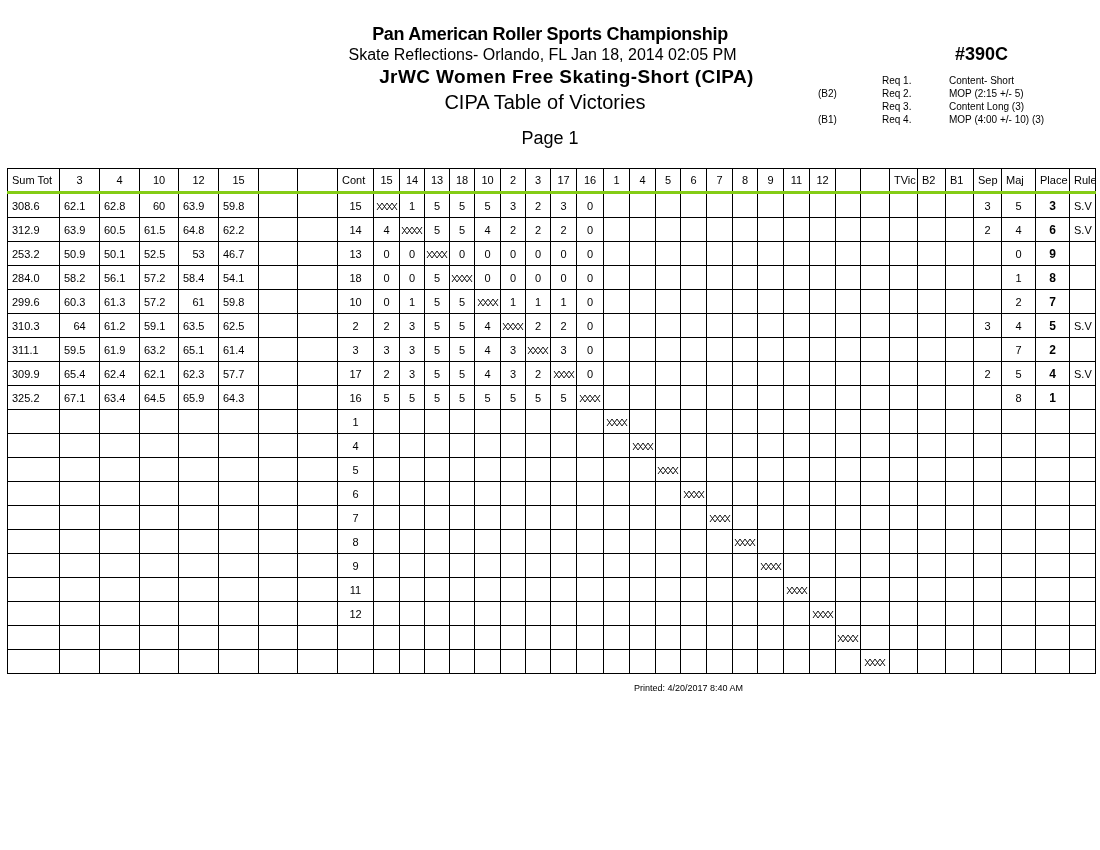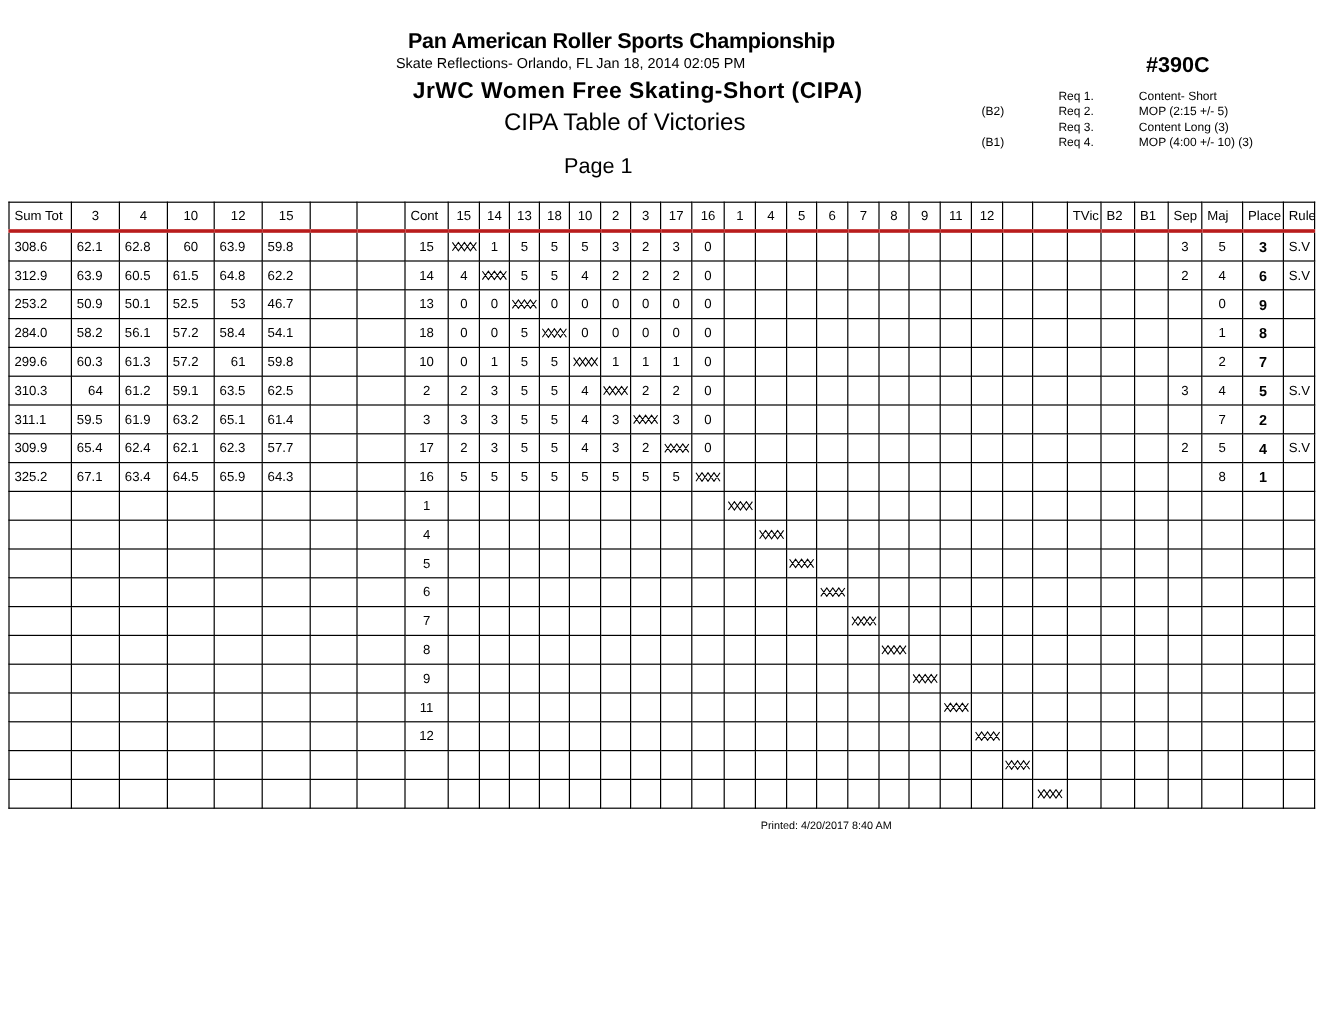--- a/index.html
+++ b/index.html
@@ -1,30 +1,30 @@
 <!DOCTYPE html>
 <html><head>
 <meta charset="utf-8">
 <style>
   html, body { margin:0; padding:0; background:#ffffff; }
   body { width:1100px; height:850px; position:relative; overflow:hidden; font-family:"Liberation Sans", sans-serif; color:#000; }
-  .hdr { position:absolute; text-align:left; white-space:nowrap; }
+  .hdr { position:absolute; text-align:center; white-space:nowrap; }
   #title { left:340px; width:420px; top:24px; font-size:18px; font-weight:bold; letter-spacing:-0.3px; }
-  #venue { left:330px; width:425px; top:46px; font-size:12px; }
+  #venue { left:330px; width:425px; top:46px; font-size:16px; }
   #event { left:344px; width:445px; top:66px; font-size:19px; font-weight:bold; letter-spacing:0.4px; }
   #subtitle { left:420px; width:250px; top:91px; font-size:20px; }
   #page { left:470px; width:160px; top:128px; font-size:18px; }
   #code { left:955px; width:80px; top:24px; font-size:18px; font-weight:bold; text-align:left;margin-top:20px; }
   #reqs { position:absolute; left:818px; top:74px; font-size:10px; line-height:13px; }
   .req-row { display:flex; white-space:nowrap;gap:34px; }
   .req-tag { width:30px; }
   .req-num { width:33px; }
   table.tov { position:absolute; left:7px; top:168px; border-collapse:collapse; table-layout:fixed; font-size:11px; }
   table.tov td { border:1px solid #000; height:23px; padding:0; text-align:center; overflow:hidden; white-space:nowrap; }
-  table.tov tr.head td { border-bottom:3px solid #b91c1c; height:22px; }
+  table.tov tr.head td { border-bottom:3px solid #84cc16; height:22px; }
   table.tov td.left { text-align:left; padding-left:4px; }
   table.tov td.bold { font-weight:bold; font-size:12px; }
   .xxx { display:inline-block; width:22px; height:9px; vertical-align:middle; }
   #printed { position:absolute; left:634px; top:683px; font-size:9px; }
 </style>
 </head>
 <body>
 
 <div class="hdr" id="title">Pan American Roller Sports Championship</div>
 <div class="hdr" id="venue">Skate Reflections- Orlando, FL  Jan 18, 2014  02:05 PM</div>

